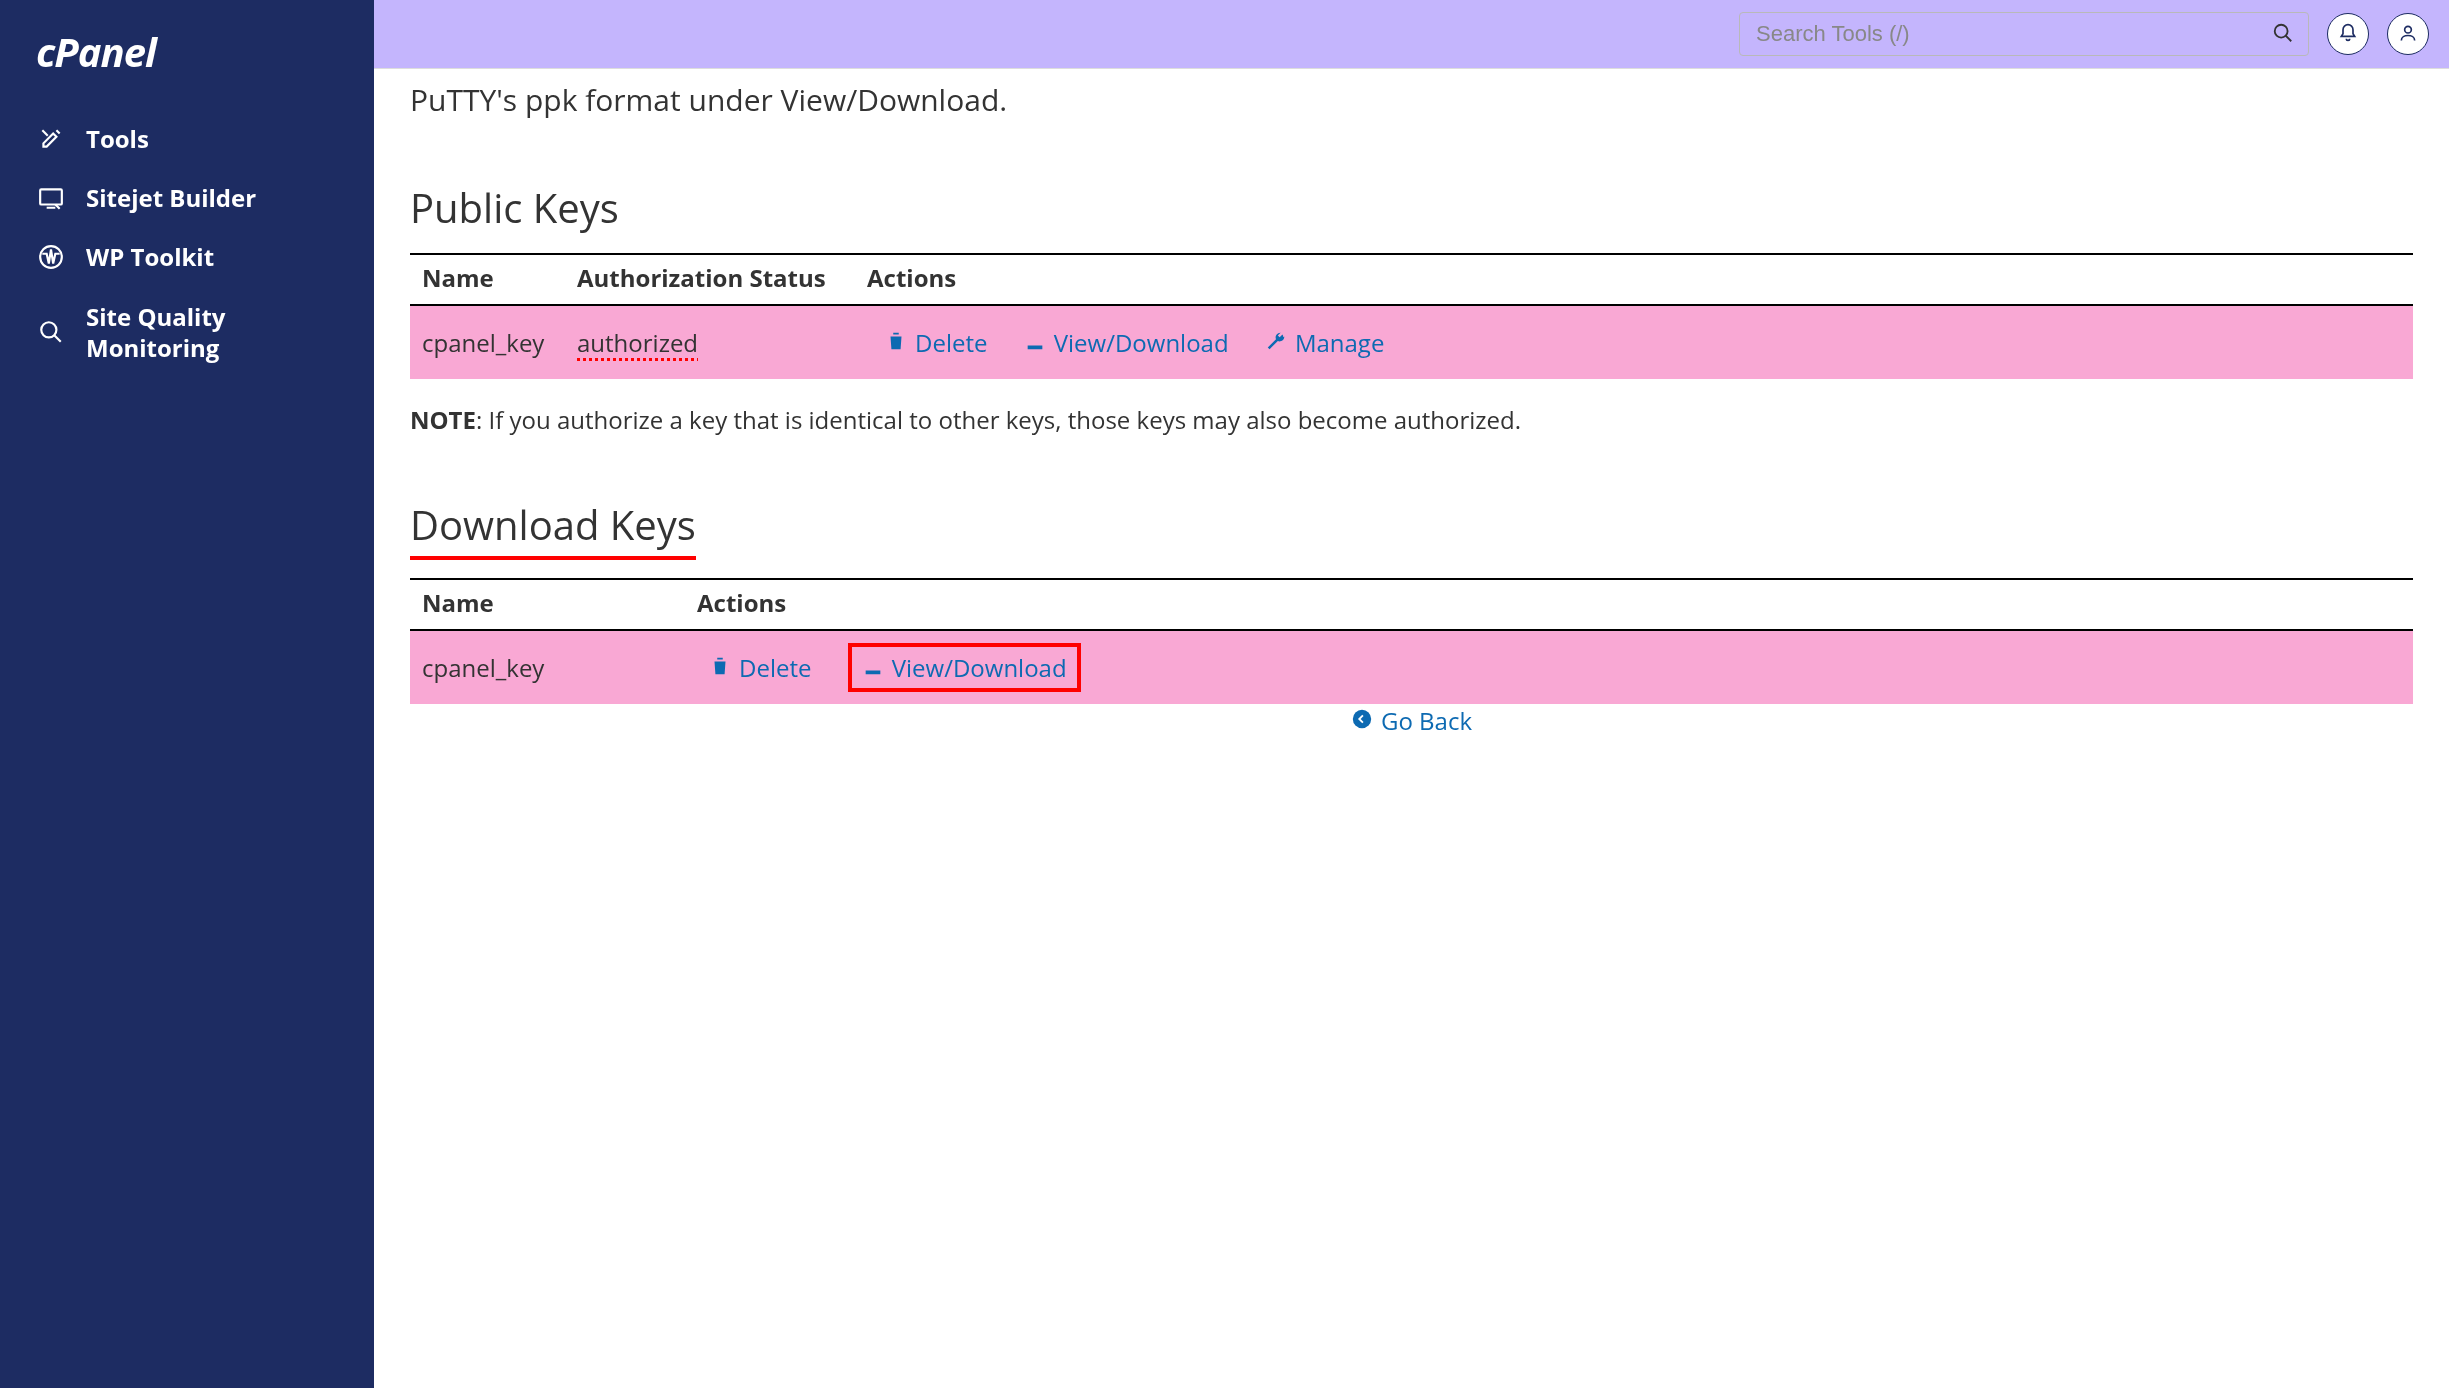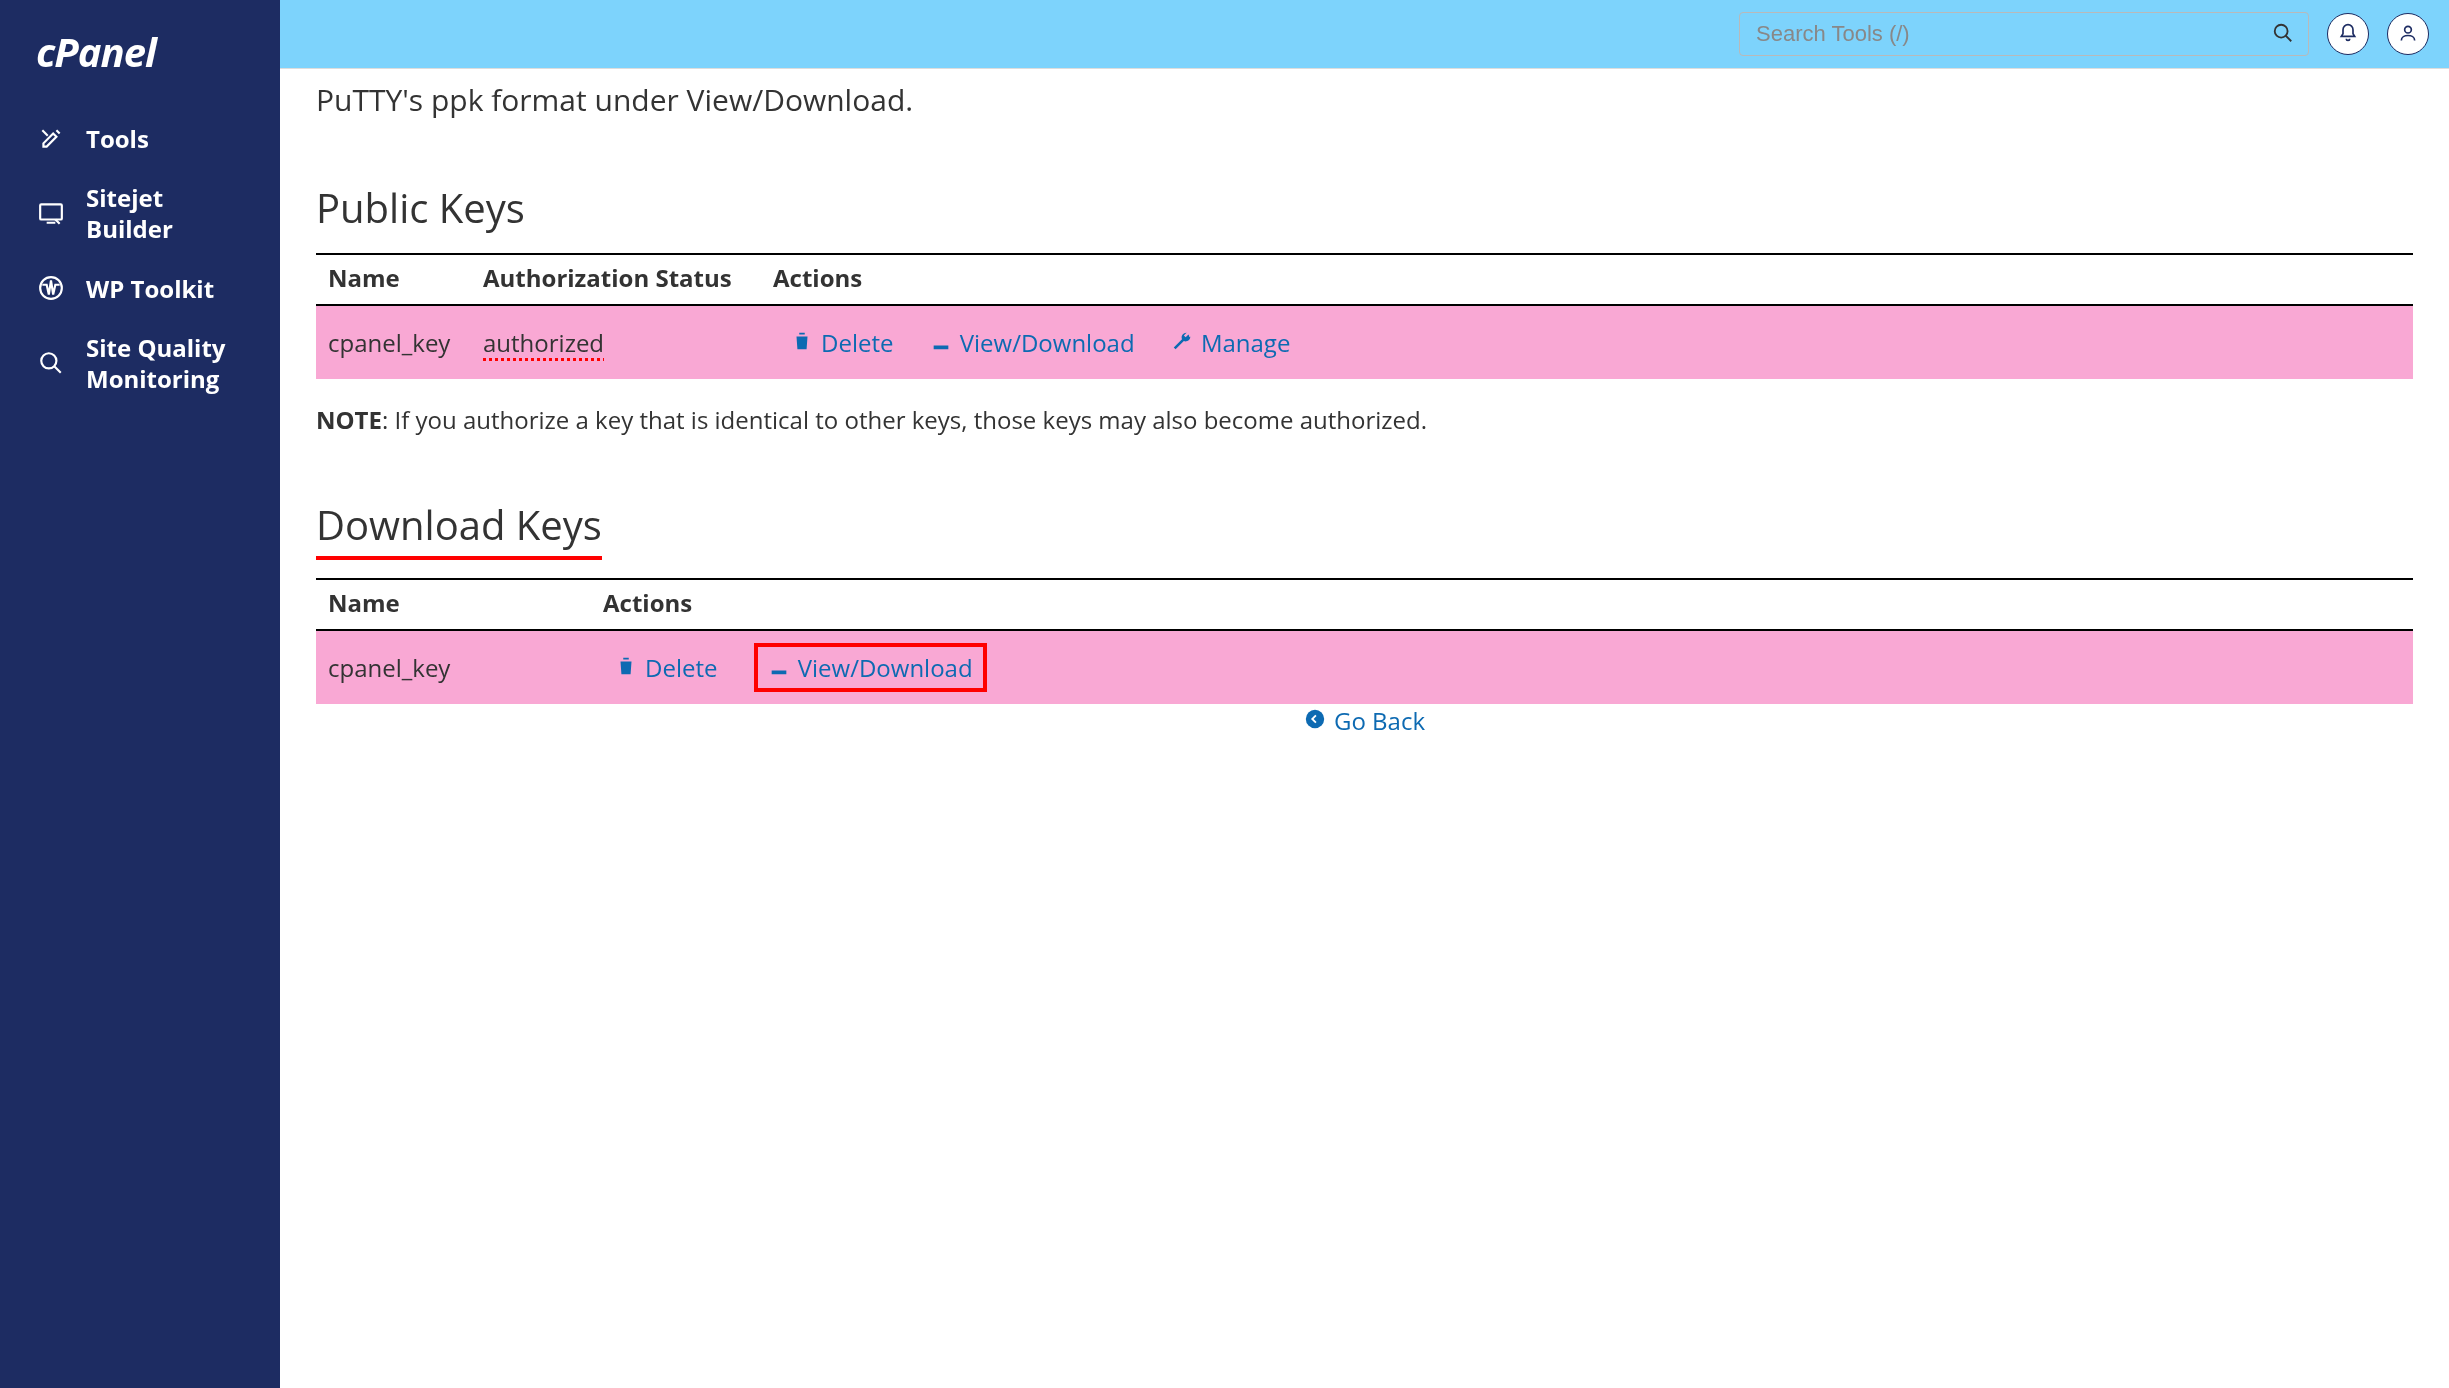--- a/index.html
+++ b/index.html
@@ -4,21 +4,21 @@
 <style>
 * { margin: 0; padding: 0; box-sizing: border-box; }
 body {
   font-family: "Open Sans", "Segoe UI", -apple-system, sans-serif;
   background: #fff;
   color: #333;
   display: flex;
   min-height: 100vh;
 }
 .sidebar {
-  width: 280px;
+  width: 374px;
   background: #1d2c62;
   color: #fff;
   flex-shrink: 0;
 }
 .logo {
   padding: 24px 36px 30px;
   font-size: 40px;
   font-weight: 700;
   font-style: italic;
   letter-spacing: -1px;
@@ -41,21 +41,21 @@
   display: flex;
   flex-direction: column;
   min-width: 0;
 }
 .topbar {
   display: flex;
   align-items: center;
   gap: 18px;
   padding: 12px 20px;
   border-bottom: 1px solid #ddd;
-  background: #7dd3fc;
+  background: #c4b5fd;
 }
 .search-wrap {
   flex: 1;
   display: flex;
   align-items: center;
   border: 1px solid #b9b9b9;
   border-radius: 4px;
   height: 44px;
   max-width: 570px;
   margin-left: auto;

